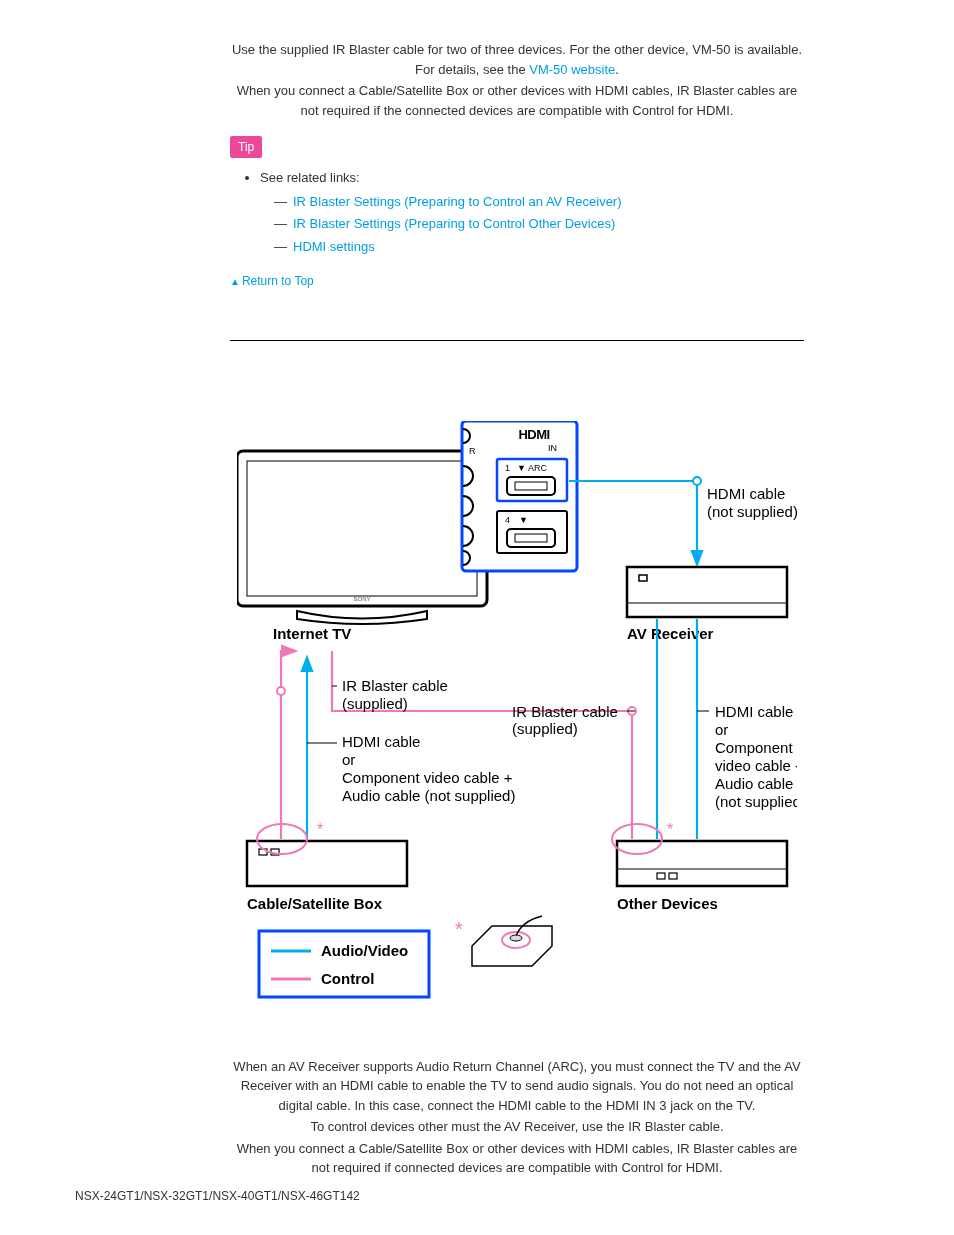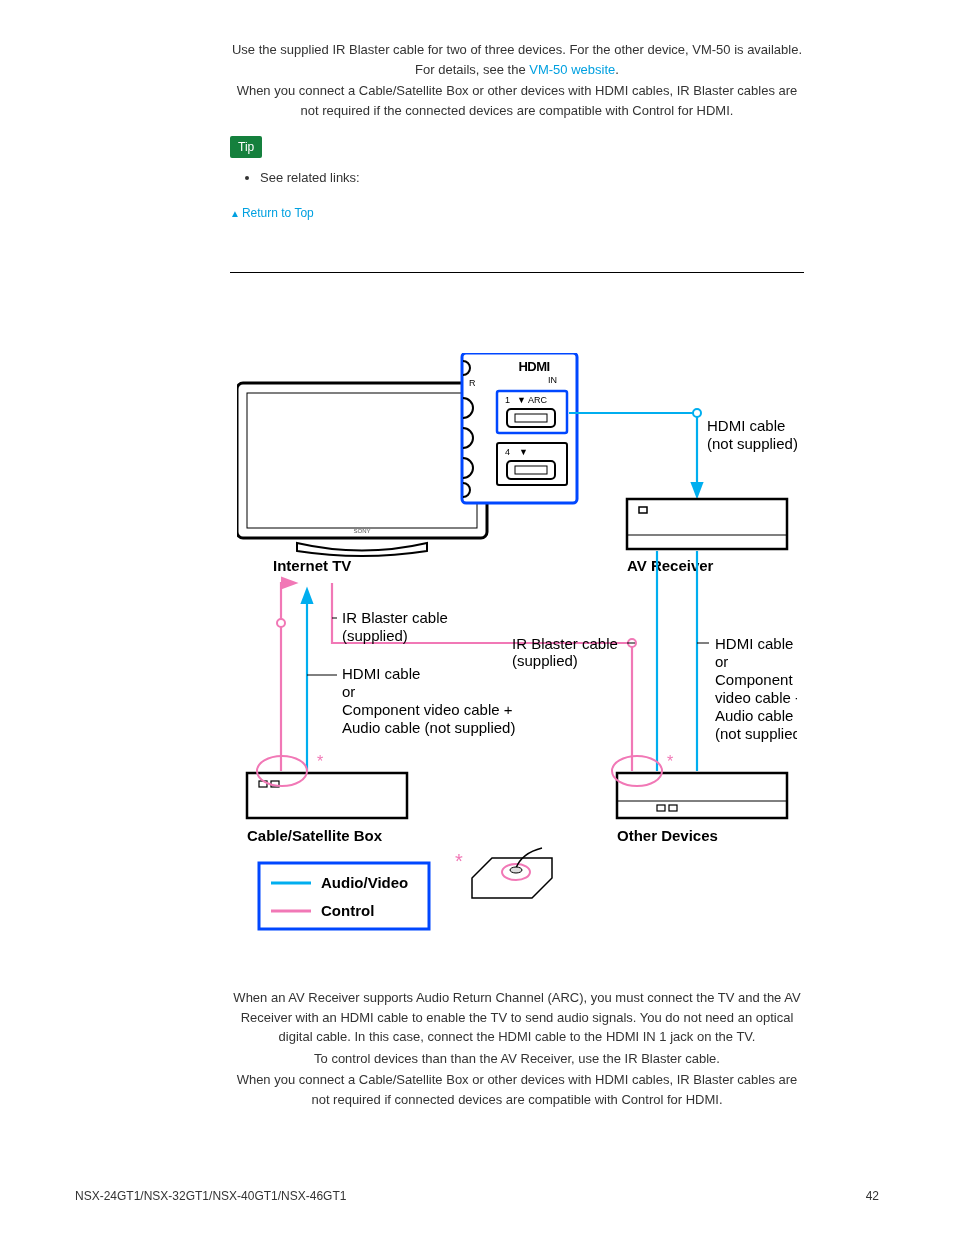--- a/index.html
+++ b/index.html
@@ -21,21 +21,21 @@
   a, .link {
     color: #00A0E0;
     text-decoration: none;
   }
   .paragraph {
     margin: 0 0 2px 0;
     text-align: center;
   }
   .tip-badge {
     display: inline-block;
-    background: #15803d;
+    background: #ec4899;
     color: #ffffff;
     font-size: 12px;
     padding: 2px 8px;
     border-radius: 2px;
     margin-top: 14px;
     margin-bottom: 6px;
     text-align: right;
   }
   ul.bullet {
     list-style: disc;
@@ -76,39 +76,43 @@
     width: 560px;
     margin: 80px auto 30px auto;
   }
   .footer {
     position: absolute;
     bottom: 30px;
     left: 75px;
     right: 75px;
     font-size: 12px;
     display: flex;
-    justify-content: space-between;
   }
 </style>
 </head>
 <body>
 
 <div class="page">
 
   
   <p class="paragraph">
     <span>Use the supplied IR Blaster cable for two of three devices. For the other device, VM-50 is available. For details, see the </span><a class="link">VM-50 website</a><span>.</span>
   </p>
   <p class="paragraph">When you connect a Cable/Satellite Box or other devices with HDMI cables, IR Blaster cables are not required if the connected devices are compatible with Control for HDMI.</p>
 
   
   <div class="tip-badge">Tip</div>
   <ul class="bullet">
     <li>
       <span>See related links:</span>
+      <ul class="dash">
+        <li><a class="link">IR Blaster Settings (Preparing to Control an AV Receiver)</a></li>
+        <li><a class="link">IR Blaster Settings (Preparing to Control Other Devices)</a></li>
+        <li><a class="link">HDMI settings</a></li>
+      </ul>
     </li>
   </ul>
 
   
   <div class="return-top">
     <span class="tri">▲</span><a class="link">Return to Top</a>
   </div>
 
   <hr class="section-rule">
 
@@ -232,22 +236,22 @@
         <line x1="20" y1="0" x2="0" y2="20" stroke="#000" stroke-width="1"></line>
         <line x1="60" y1="40" x2="80" y2="20" stroke="#000" stroke-width="1"></line>
         <ellipse cx="44" cy="14" rx="14" ry="8" fill="none" stroke="#F178B6" stroke-width="2"></ellipse>
         <path d="M44 10 Q50 -5 70 -10" fill="none" stroke="#000" stroke-width="1.5"></path>
         <ellipse cx="44" cy="12" rx="6" ry="3" fill="#ddd" stroke="#000" stroke-width="1"></ellipse>
       </g>
     </svg>
   </div>
 
   
-  <p class="paragraph">When an AV Receiver supports Audio Return Channel (ARC), you must connect the TV and the AV Receiver with an HDMI cable to enable the TV to send audio signals. You do not need an optical digital cable. In this case, connect the HDMI cable to the HDMI IN 1 jack on the TV.</p>
-  <p class="paragraph">To control devices than than the AV Receiver, use the IR Blaster cable.</p>
+  <p class="paragraph">When an AV Receiver supports Audio Return Channel (ARC), you must connect the TV and the AV Receiver with an HDMI cable to enable the TV to send audio signals. You do not need an optical digital cable. In this case, connect the HDMI cable to the HDMI IN 3 jack on the TV.</p>
+  <p class="paragraph">To control devices other must the AV Receiver, use the IR Blaster cable.</p>
   <p class="paragraph">When you connect a Cable/Satellite Box or other devices with HDMI cables, IR Blaster cables are not required if connected devices are compatible with Control for HDMI.</p>
 
   
   <div class="footer">
     <span>NSX-24GT1/NSX-32GT1/NSX-40GT1/NSX-46GT1</span>
     <span>42</span>
   </div>
 </div>
 
 </body></html>

